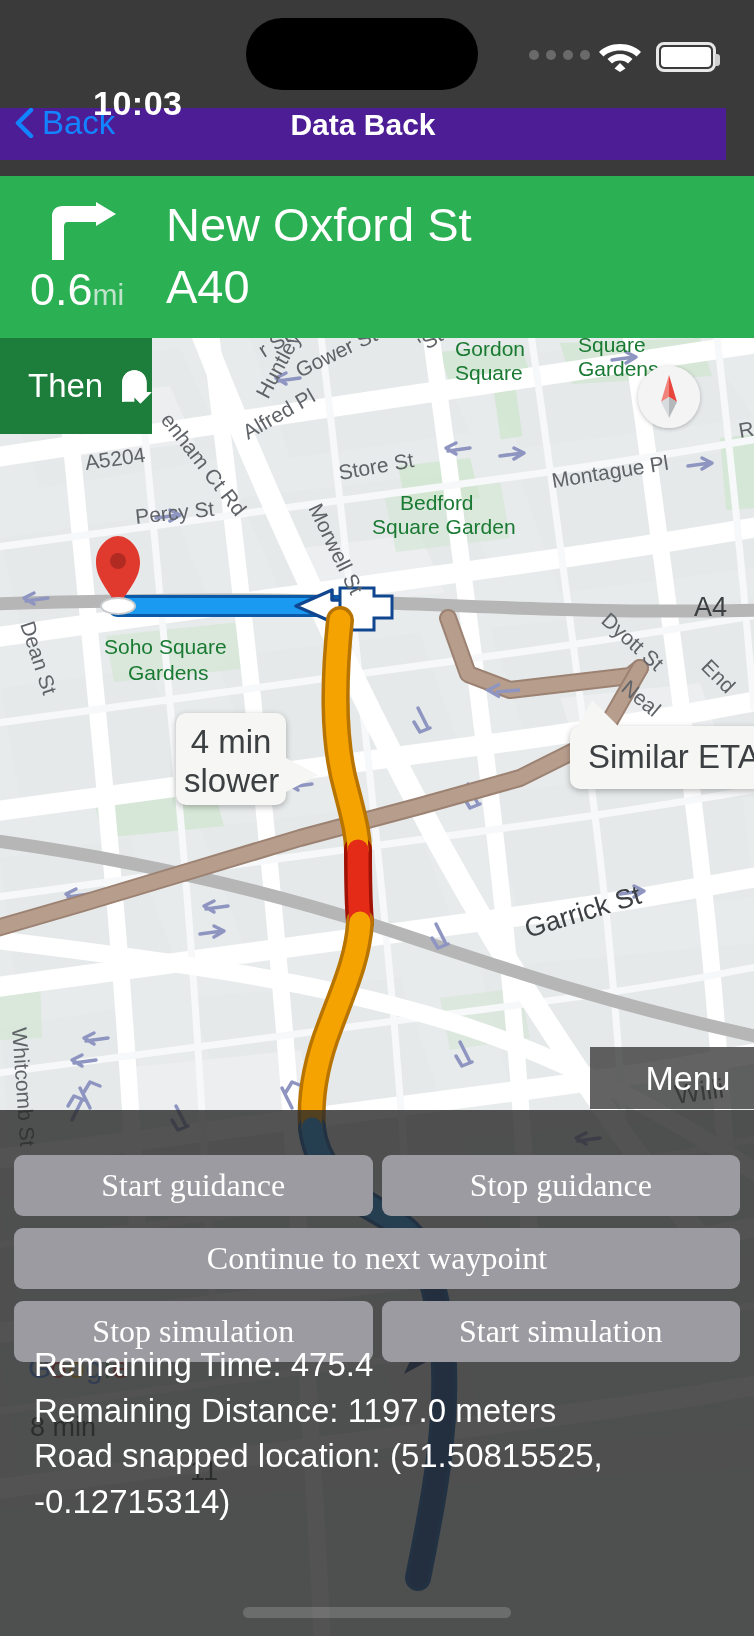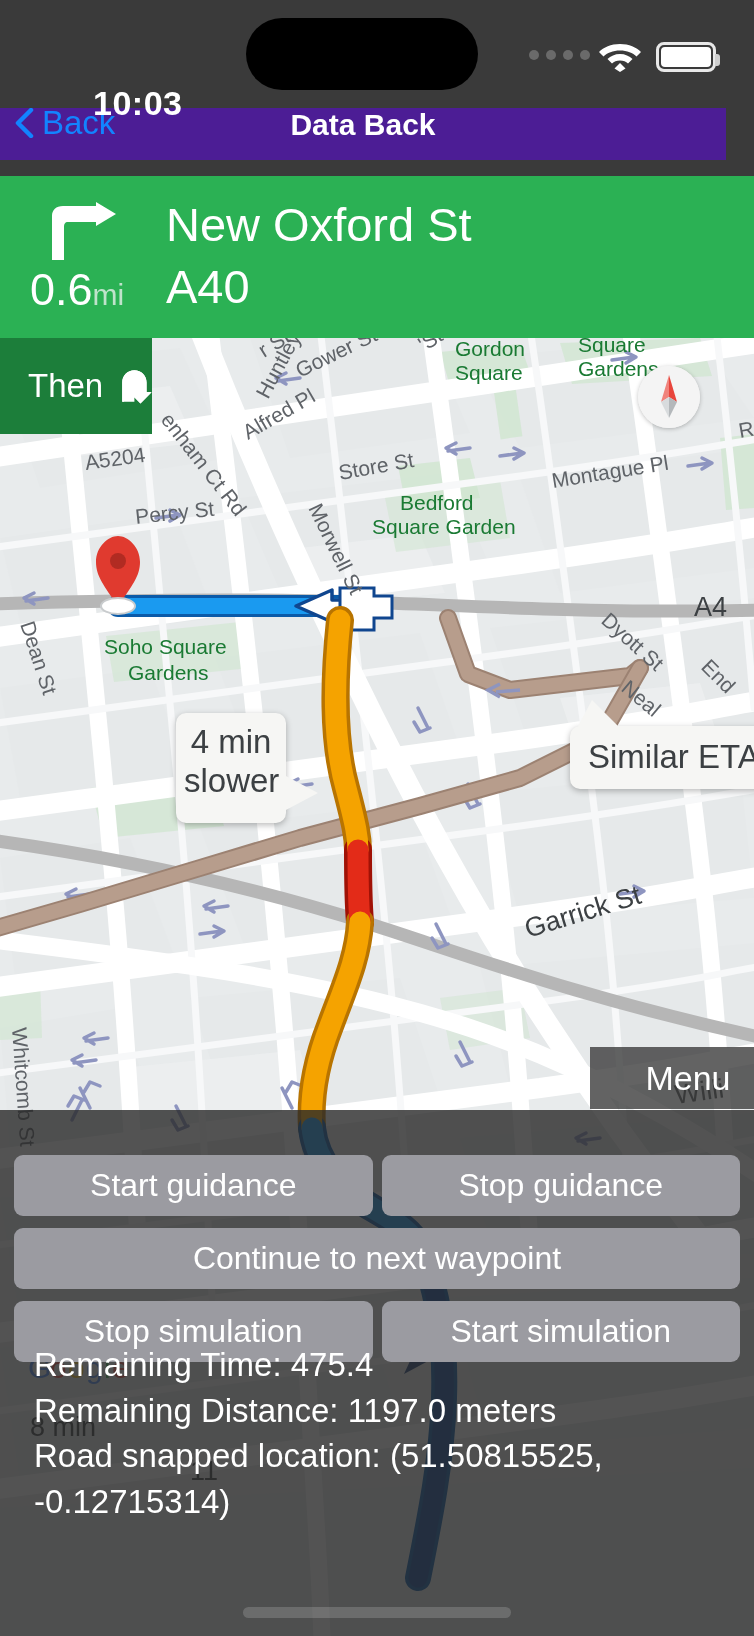--- a/index.html
+++ b/index.html
@@ -97,21 +97,21 @@
   }
 
   
   .callout{
     position:absolute; z-index:24;
     background:#f6f6f4; border-radius:10px;
     box-shadow:0 2px 6px rgba(0,0,0,.28);
     color:#3c4043; text-align:center; line-height:1.18;
   }
   #callout-slower{
-    left:176px; top:713px; width:110px; padding:10px 8px 22px; font-size:33px;
+    left:176px; top:713px; width:110px; padding:10px 8px 4px; font-size:33px;
   }
   #callout-slower .tail{
     position:absolute; right:-32px; bottom:12px;
     width:0;height:0;border-top:18px solid transparent;
     border-bottom:18px solid transparent;border-left:34px solid #f6f6f4;
   }
   #callout-eta{
     left:570px; top:726px; width:230px; padding:12px 10px; font-size:33px;
     text-align:left; padding-left:18px;
   }
@@ -132,21 +132,21 @@
   
   #panel{
     position:absolute; left:0; top:1110px; width:754px; height:526px;
     background:rgba(40,40,40,.80); z-index:28;
   }
   #btn-grid{ position:absolute; left:0; top:45px; width:754px; }
   .btn-row{ display:flex; gap:9px; padding:0 14px 12px; }
   .nbtn{
     background:#9b9ba1; color:#fff; border:none; border-radius:9px;
     height:61px; font-size:32px; flex:1; cursor:pointer;
-    font-family:Liberation Sans, sans-serif;
+    font-family:Liberation Serif, serif;
     display:flex; align-items:center; justify-content:center;
   }
   #status-lines{
     position:absolute; left:34px; top:232px; right:10px;
     color:#fff; font-size:33px; line-height:1.38;
   }
   #home-indicator{
     position:absolute; left:50%; transform:translateX(-50%);
     bottom:18px; width:268px; height:11px;
     background:rgba(255,255,255,.17); border-radius:6px; z-index:45;

